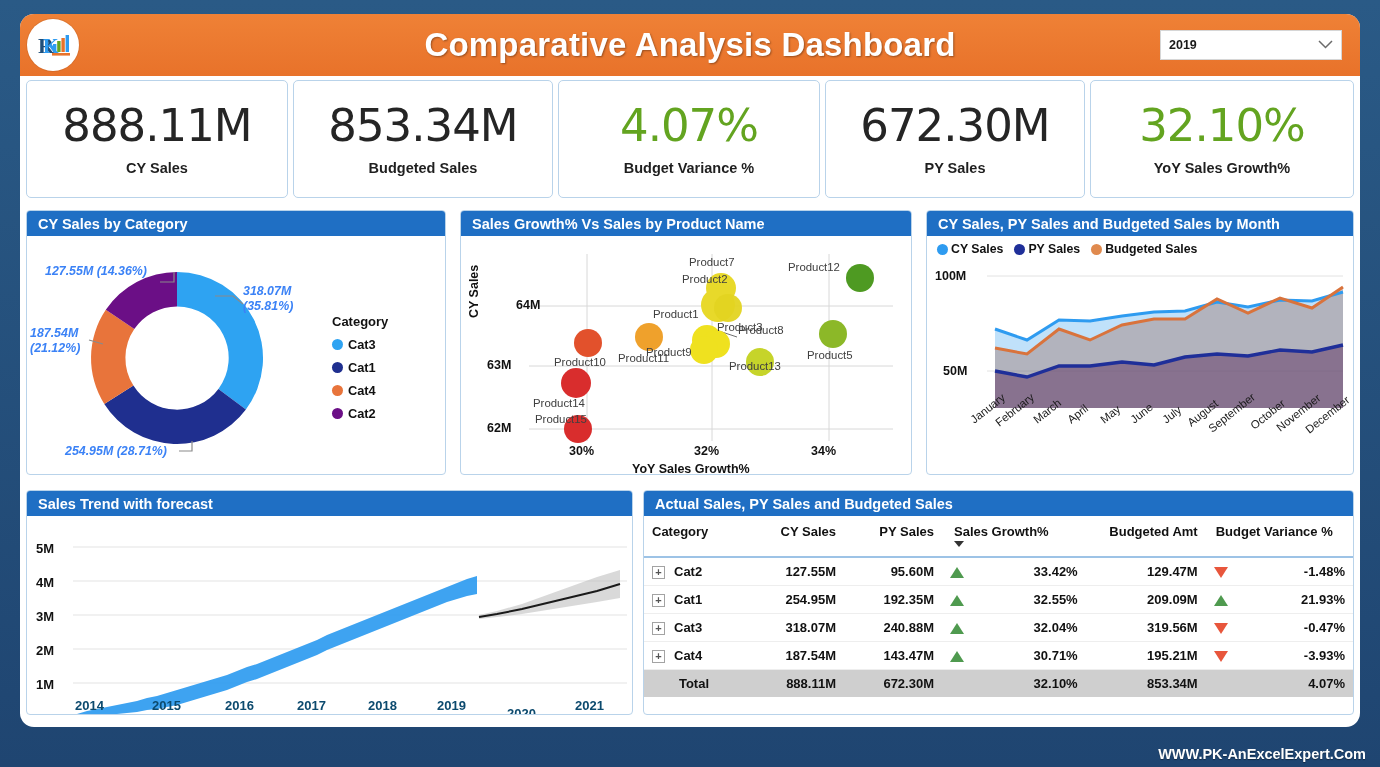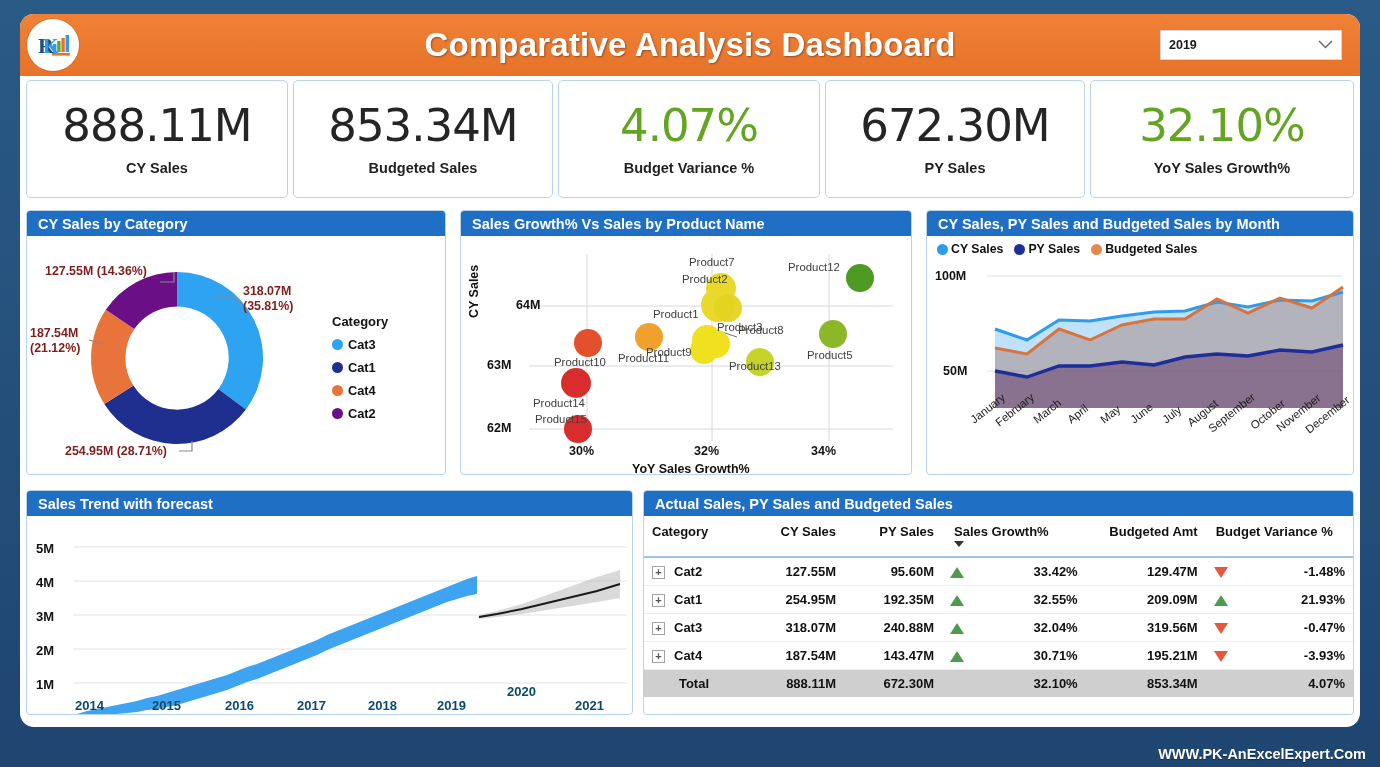--- a/index.html
+++ b/index.html
@@ -80,21 +80,21 @@
   }
   .panel > .pbody { position:relative; width:100%; height:calc(100% - 25px); }
 
   #p-donut   { left:26px;   top:210px; width:420px; height:265px; }
   #p-scatter { left:460px;  top:210px; width:452px; height:265px; }
   #p-area    { left:926px;  top:210px; width:428px; height:265px; }
   #p-trend   { left:26px;   top:490px; width:607px; height:225px; }
   #p-table   { left:643px;  top:490px; width:711px; height:225px; }
 
   
-  .dlbl { position:absolute; font-size:12.4px; font-weight:bold; color:#7f1d1d; line-height:1.2; white-space:pre; }
+  .dlbl { position:absolute; font-size:12.4px; font-weight:bold; color:#3b82f6; line-height:1.2; white-space:pre;font-style:italic; }
   .lgd-title { position:absolute; font-size:13px; font-weight:bold; color:#111; }
   .lgd-item { position:absolute; font-size:12.8px; font-weight:bold; color:#111;
               display:flex; align-items:center; gap:5px; }
   .lgd-dot { width:11px; height:11px; border-radius:50%; display:inline-block; }
 
   
   .sc-ylbl { position:absolute; font-size:12.5px; font-weight:bold; color:#111; }
   .sc-xlbl { position:absolute; font-size:12.5px; font-weight:bold; color:#111; }
   .bub { position:absolute; border-radius:50%; }
   .bubt { position:absolute; font-size:11.4px; color:#404040; white-space:nowrap;
@@ -398,21 +398,21 @@
 
         <polyline points="452,101 470,98 495,93 520,87 545,81 570,75 593,68" fill="none" stroke="#1a1a1a" stroke-width="2"></polyline>
       </svg>
 
       <div class="tr-xt" style="left:48px;  top:182px;">2014</div>
       <div class="tr-xt" style="left:125px; top:182px;">2015</div>
       <div class="tr-xt" style="left:198px; top:182px;">2016</div>
       <div class="tr-xt" style="left:270px; top:182px;">2017</div>
       <div class="tr-xt" style="left:341px; top:182px;">2018</div>
       <div class="tr-xt" style="left:410px; top:182px;">2019</div>
-      <div class="tr-xt" style="left:480px; top:168px;">2020</div>
+      <div class="tr-xt" style="left:480px; top:190px;">2020</div>
       <div class="tr-xt" style="left:548px; top:182px;">2021</div>
     </div>
   </div>
 
   <div class="panel" id="p-table">
     <div class="phdr">Actual Sales, PY Sales and Budgeted Sales</div>
     <div class="pbody">
       <table class="matrix">
         <thead>
           <tr>

